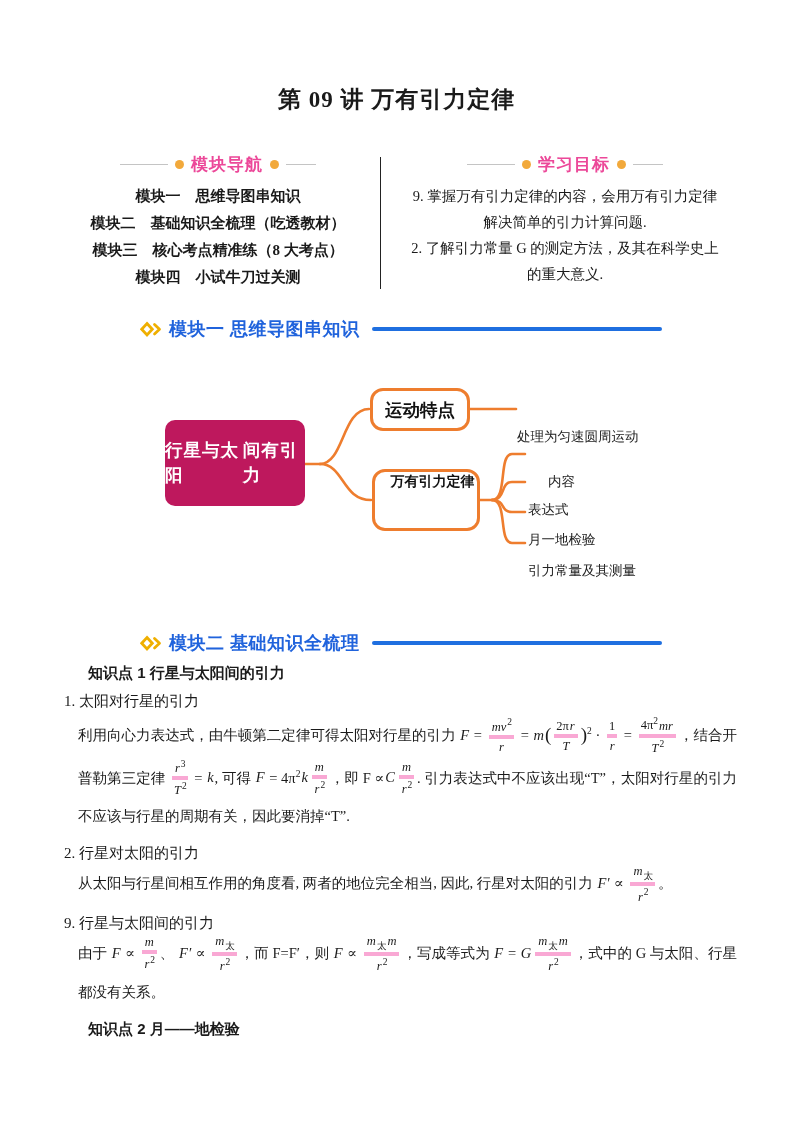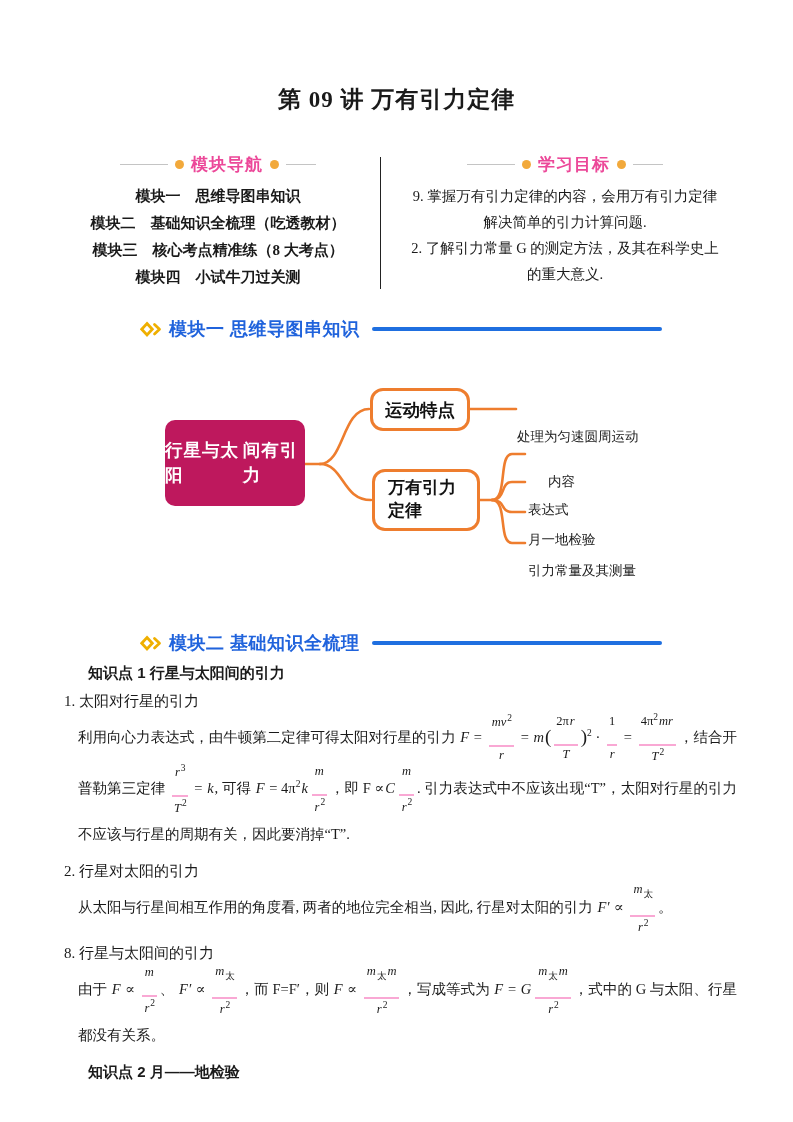--- a/index.html
+++ b/index.html
@@ -33,40 +33,40 @@
   
   .mindmap{position:relative;height:202px;margin-top:34px;font-family:"Liberation Sans","DejaVu Sans",sans-serif;}
   .mm-svg{position:absolute;left:0;top:0;}
   .mm-root{position:absolute;left:165px;top:45px;width:140px;height:86px;background:#be185d;border-radius:10px;
            color:#fff;font-weight:bold;font-size:17.5px;display:flex;align-items:center;
            justify-content:center;line-height:1.45;letter-spacing:1px;}
   .mm-node1{position:absolute;left:370px;top:13px;width:100px;height:43px;background:#fff;border:3px solid #EE7D2E;
            border-radius:13px;display:flex;align-items:center;justify-content:center;font-weight:bold;font-size:17.5px;
            color:#111;box-sizing:border-box;}
   .mm-node2{position:absolute;left:372px;top:94px;width:108px;height:62px;background:#fff;border:3px solid #EE7D2E;
-           border-radius:13px;display:flex;flex-direction:column;justify-content:center;padding-left:13px;
-           font-weight:bold;font-size:17px;color:#111;line-height:1.35;box-sizing:border-box;}
+           border-radius:13px;display:flex;flex-direction:row;justify-content:center;padding-left:13px;
+           font-weight:bold;font-size:14px;color:#111;line-height:1.35;box-sizing:border-box;}
   .mm-leaf{position:absolute;font-size:13.5px;color:#222;white-space:nowrap;margin-top:28px;}
   .mm-leaf1{left:517px;top:25px;}
   .mm-leafA{left:548px;top:70px;}
   .mm-leafB{left:528px;top:98px;}
   .mm-leafC{left:528px;top:128px;}
   .mm-leafD{left:528px;top:159px;}
 
   
   .kp-heading{font-family:"Liberation Sans","DejaVu Sans",sans-serif;font-weight:bold;font-size:15px;
               margin:9px 58px 2px 88px;}
   .num-title{font-size:15px;margin:9px 58px 0 64px;}
   .body-par{font-size:14.5px;line-height:37px;margin:2px 56px 2px 78px;text-align:justify;}
 
   
   .body-par i, .goal-line i{font-style:italic;padding:0 1px;}
   .frac{display:inline-flex;flex-direction:column;text-align:center;vertical-align:middle;
         font-size:12.5px;line-height:1.12;margin:0 3px;position:relative;top:-1px;}
-  .frac .num{border-bottom:2px solid #f9a8d4;padding:0 2px 16px;}
+  .frac .num{border-bottom:4px solid #f9a8d4;padding:0 2px 1px;}
   .frac .den{padding-top:1px;}
   sup,sub{font-size:9.5px;}
   .bp{font-size:19px;vertical-align:-1px;}
 </style>
 </head>
 <body>
 
 <div class="page">
 
   <div class="doc-title">第 09 讲 万有引力定律</div>
@@ -180,21 +180,21 @@
         <span class="num"><i>m</i></span>
         <span class="den"><i>r</i><sup>2</sup></span>
       </span>. 引力表达式中不应该出现“T”，太阳对行星的引力不应该与行星的周期有关，因此要消掉“T”.</p>
 
   <div class="num-title">2. 行星对太阳的引力</div>
   <p class="body-par">从太阳与行星间相互作用的角度看, 两者的地位完全相当, 因此, 行星对太阳的引力 <i>F</i>′ ∝ <span class="frac">
         <span class="num"><i>m</i><sub>太</sub></span>
         <span class="den"><i>r</i><sup>2</sup></span>
       </span>。</p>
 
-  <div class="num-title">8. 行星与太阳间的引力</div>
+  <div class="num-title">9. 行星与太阳间的引力</div>
   <p class="body-par">由于 <i>F</i> ∝ <span class="frac">
         <span class="num"><i>m</i></span>
         <span class="den"><i>r</i><sup>2</sup></span>
       </span>、 <i>F</i>′ ∝ <span class="frac">
         <span class="num"><i>m</i><sub>太</sub></span>
         <span class="den"><i>r</i><sup>2</sup></span>
       </span>，而 F=F′，则 <i>F</i> ∝ <span class="frac">
         <span class="num"><i>m</i><sub>太</sub><i>m</i></span>
         <span class="den"><i>r</i><sup>2</sup></span>
       </span>，写成等式为 <i>F</i> = <i>G</i><span class="frac">

